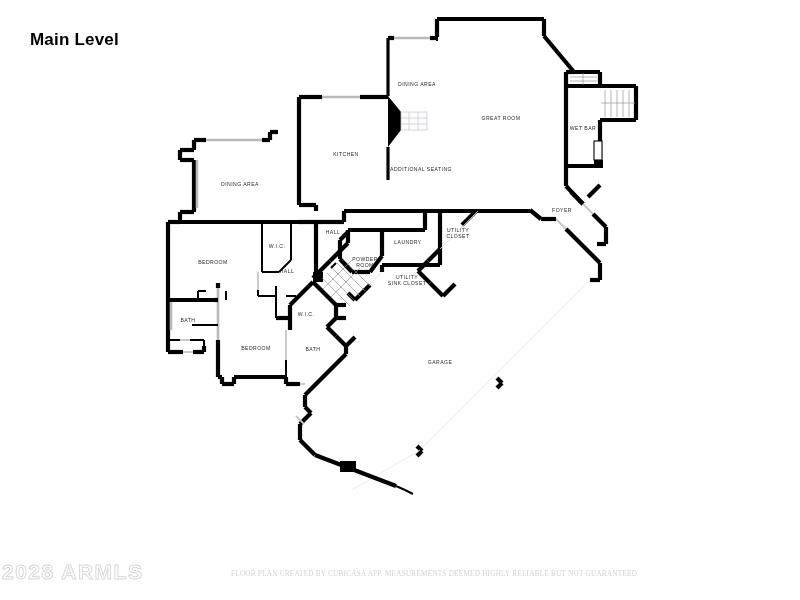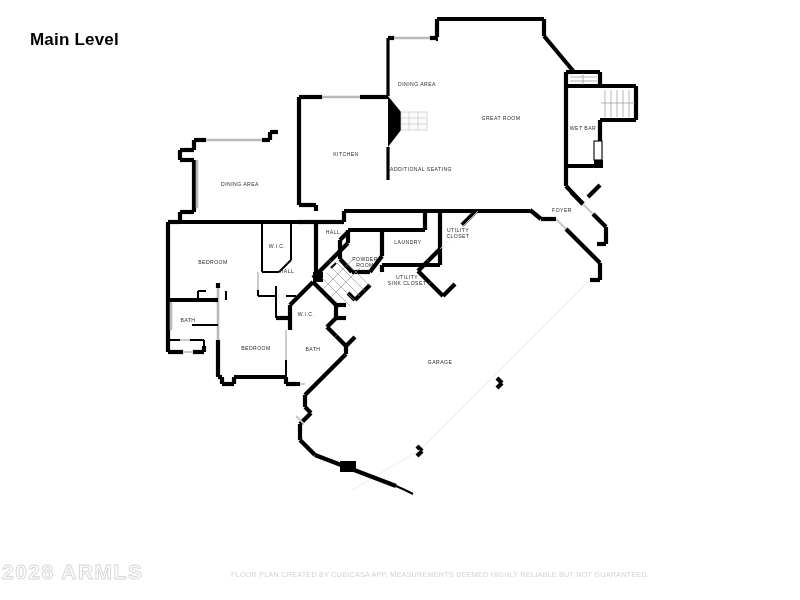--- a/index.html
+++ b/index.html
@@ -56,21 +56,21 @@
     font-family: "Liberation Sans", sans-serif;
   }
   #footer-disclaimer {
     position: absolute;
     left: 231px;
     top: 570px;
     font-size: 7.2px;
     color: #d2d2d6;
     letter-spacing: 0.25px;
     white-space: nowrap;
-    font-family: Liberation Sans, sans-serif;
+    font-family: Liberation Serif, serif;
   }
   .room-label {
     font-family: "Liberation Sans", sans-serif;
     fill: #2a2a2a;
     font-size: 5.1px;
     letter-spacing: 0.45px;
     text-anchor: middle;
     dominant-baseline: middle;
   }
   .room-label.two-line { font-size: 5.1px; }

